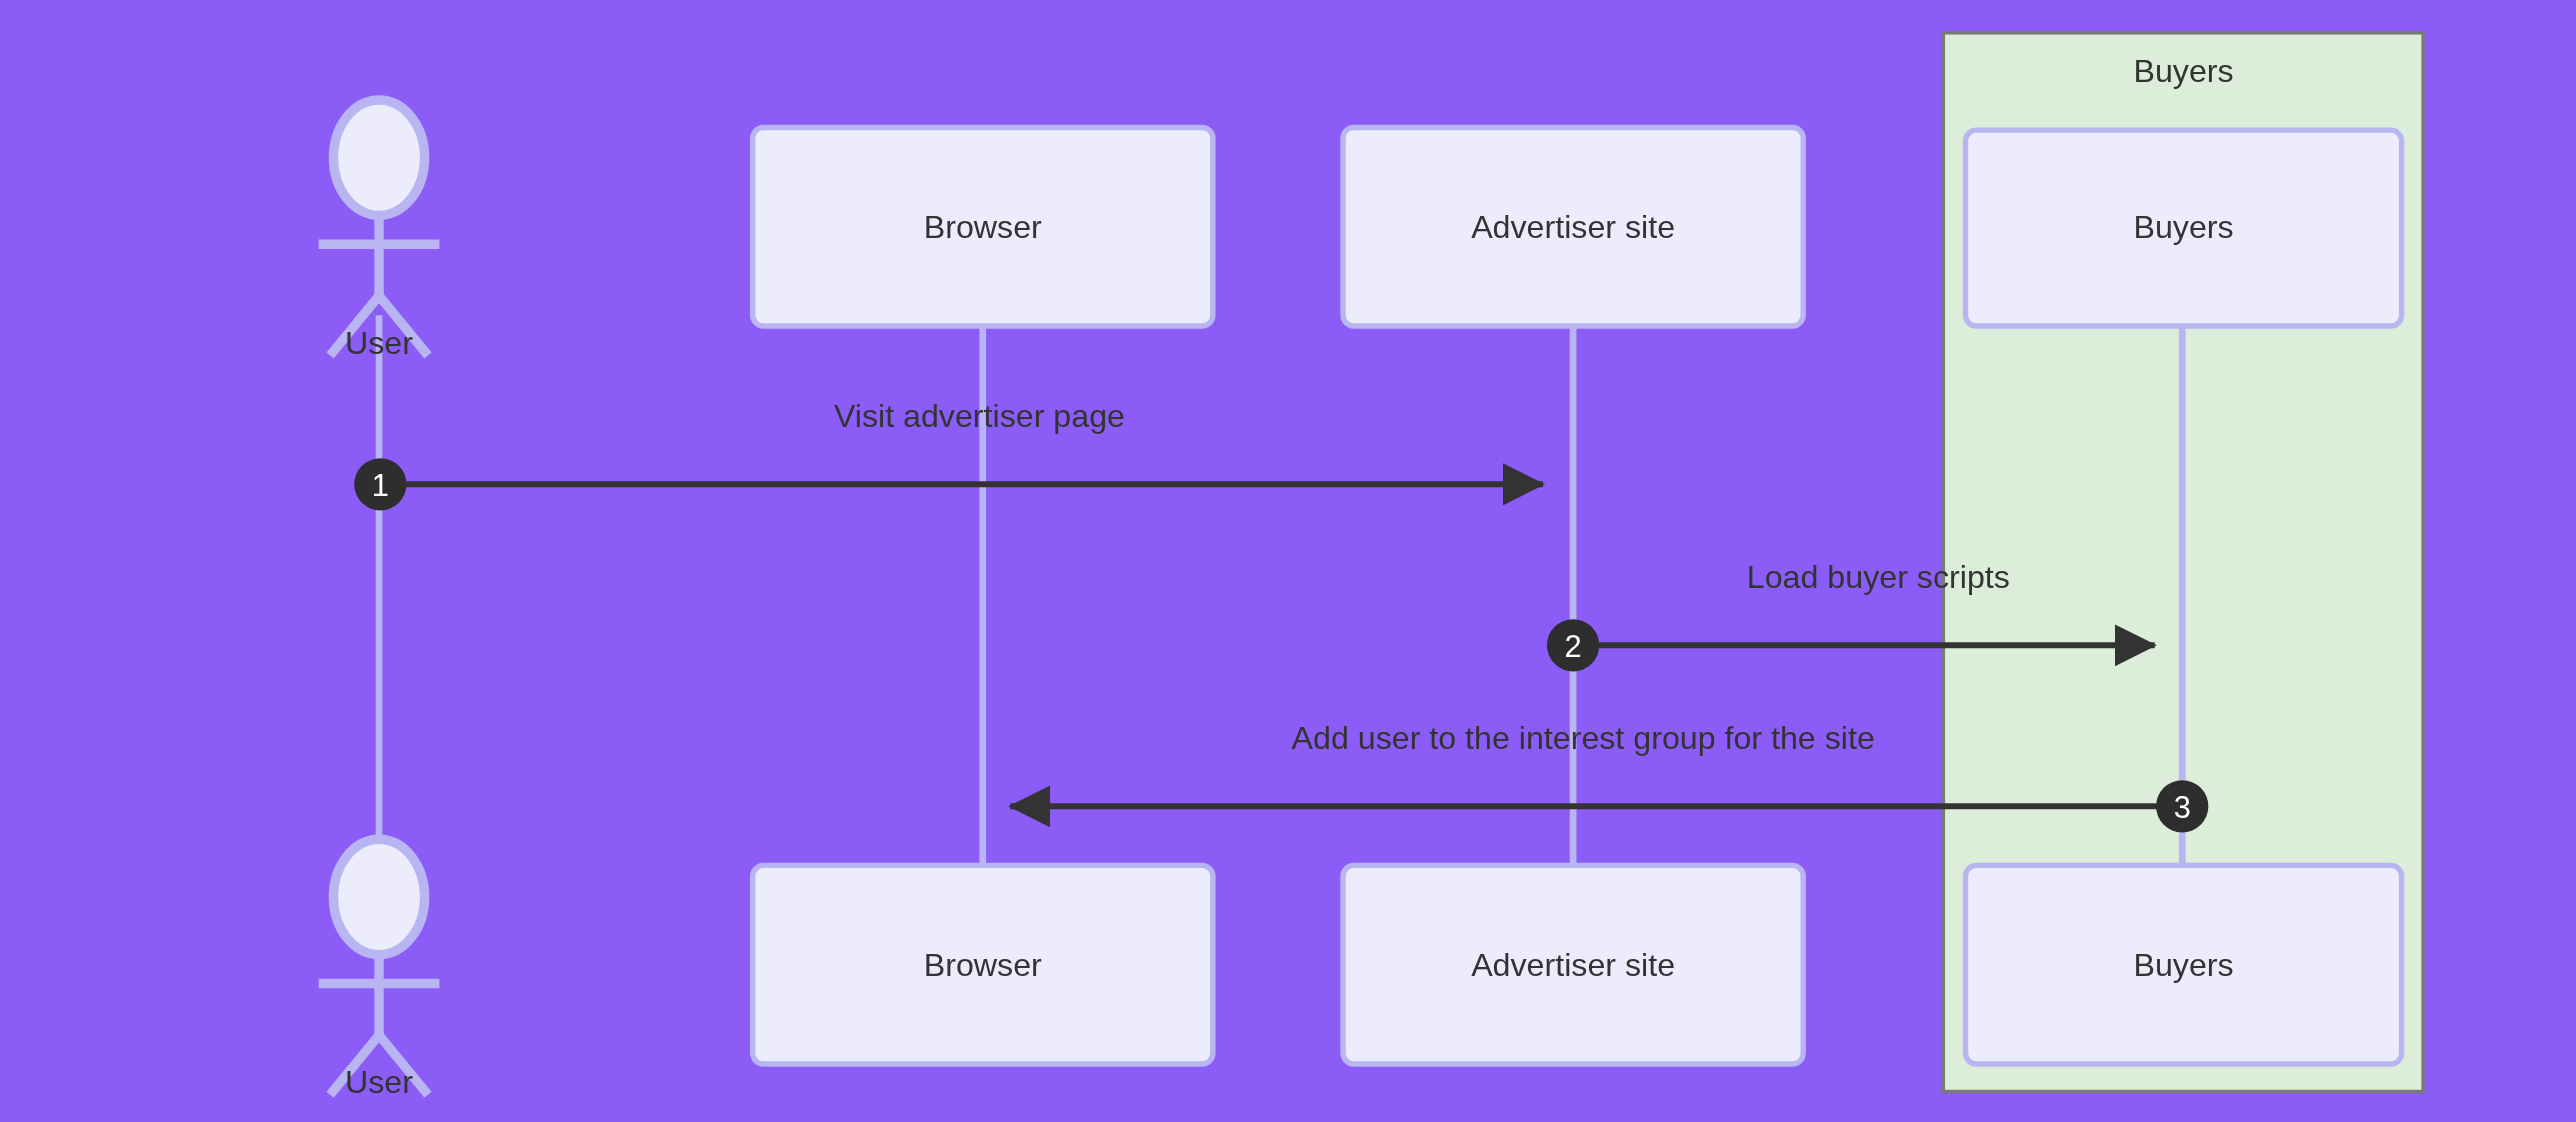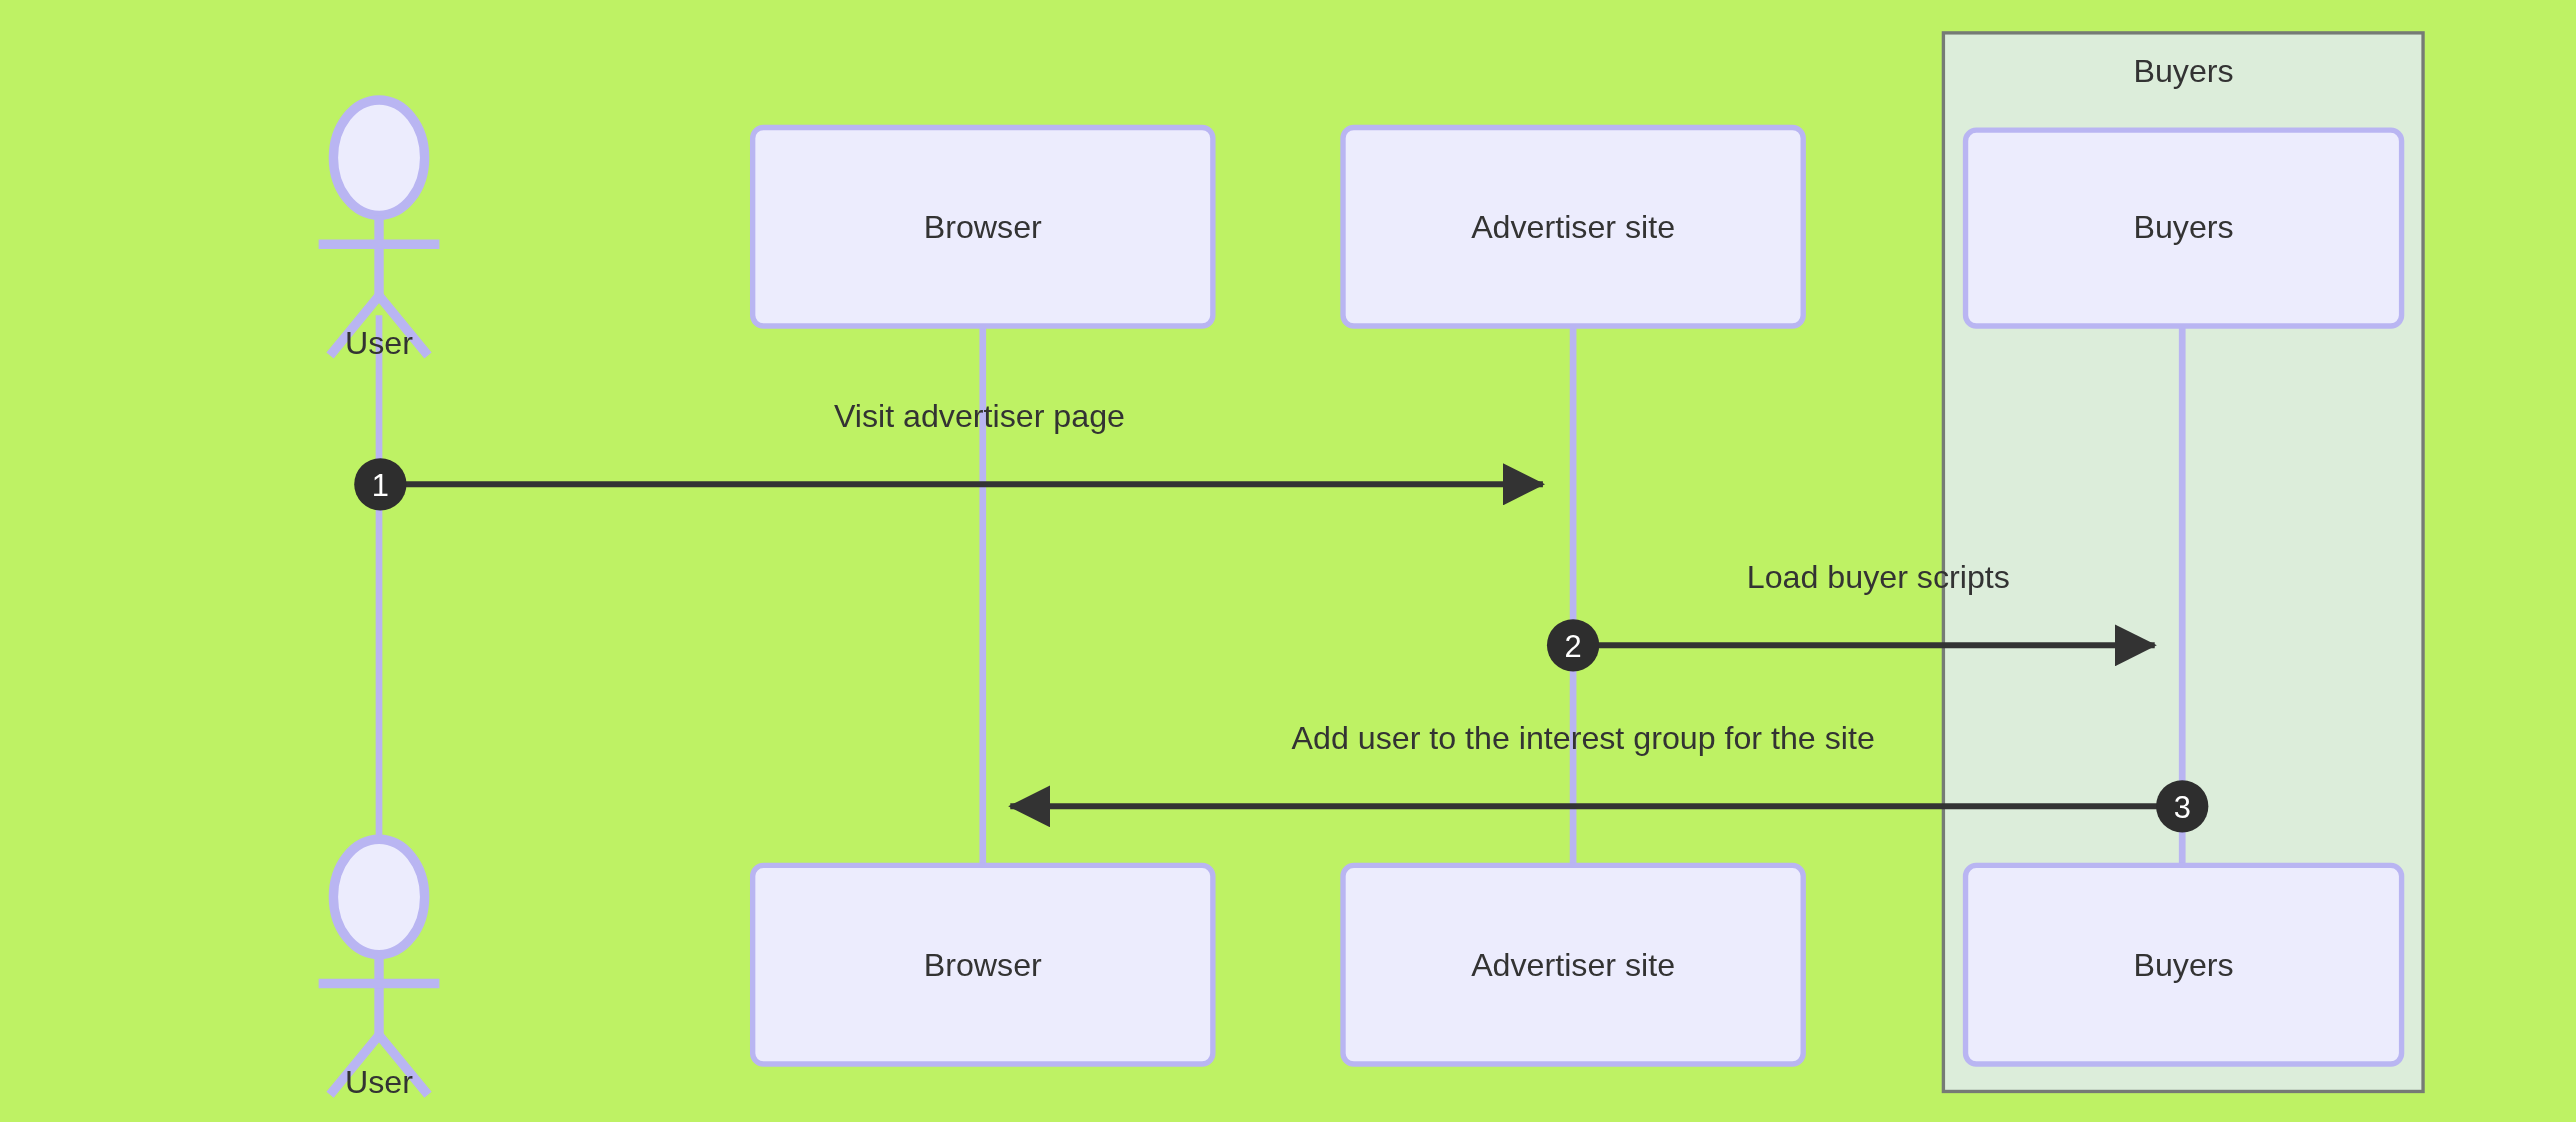--- a/index.html
+++ b/index.html
@@ -8,21 +8,21 @@
     padding: 0;
     background: #ffffff;
   }
   body {
     font-family: "Liberation Sans", "DejaVu Sans", sans-serif;
   }
   #diagram-root {
     position: relative;
     width: 2576px;
     height: 1123px;
-    background: #bef264;
+    background: #8b5cf6;
     overflow: hidden;
   }
   #seq-svg {
     position: absolute;
     left: 0;
     top: 0;
     width: 2576px;
     height: 1123px;
     display: block;
   }

